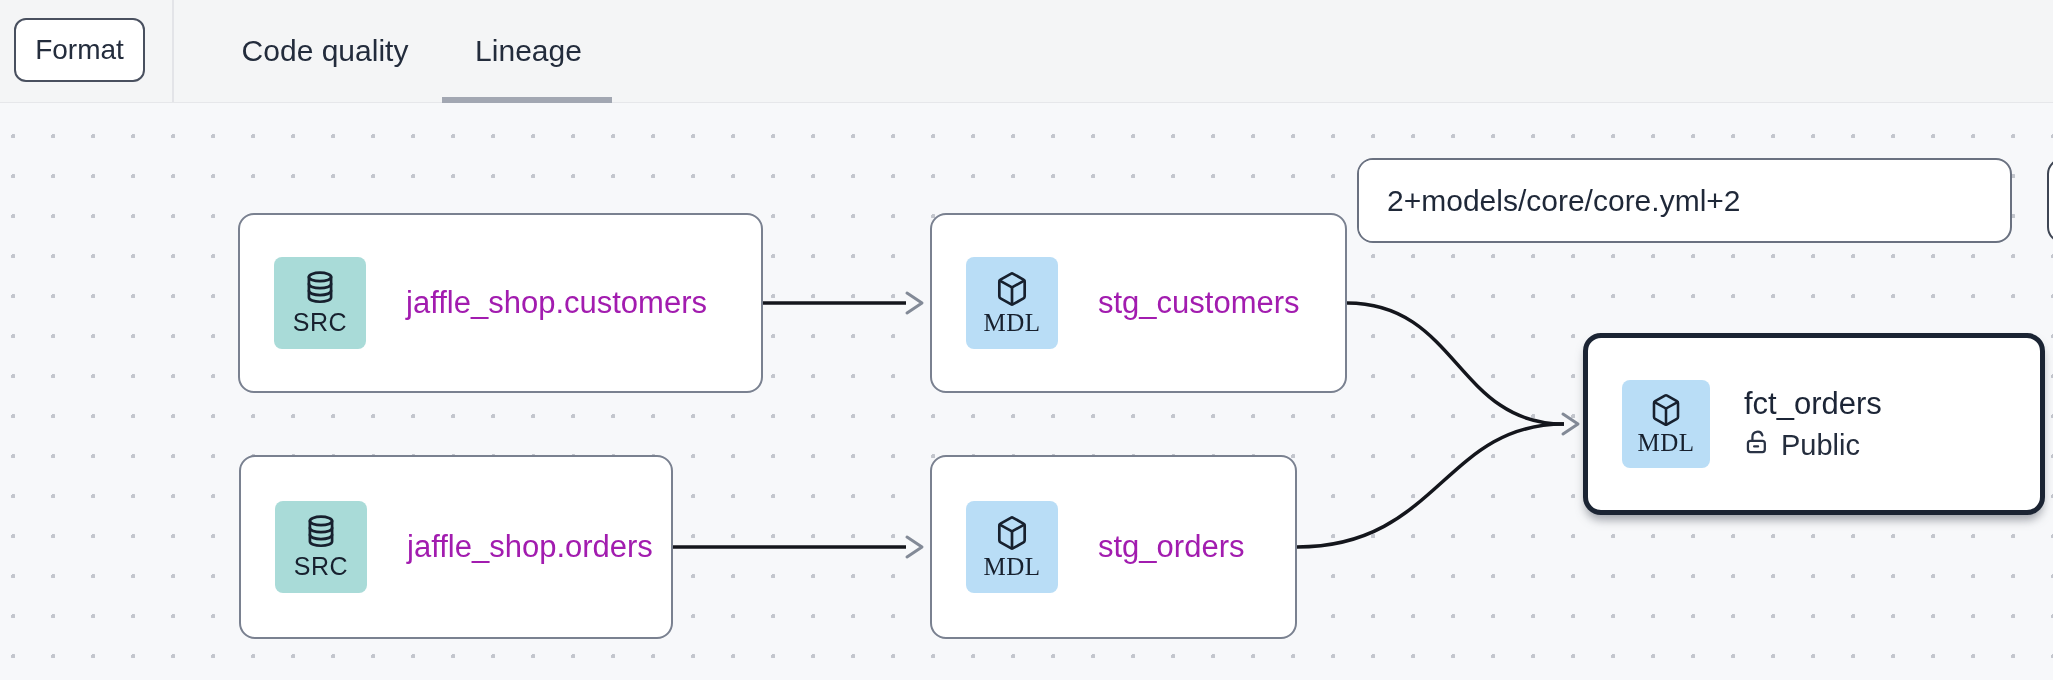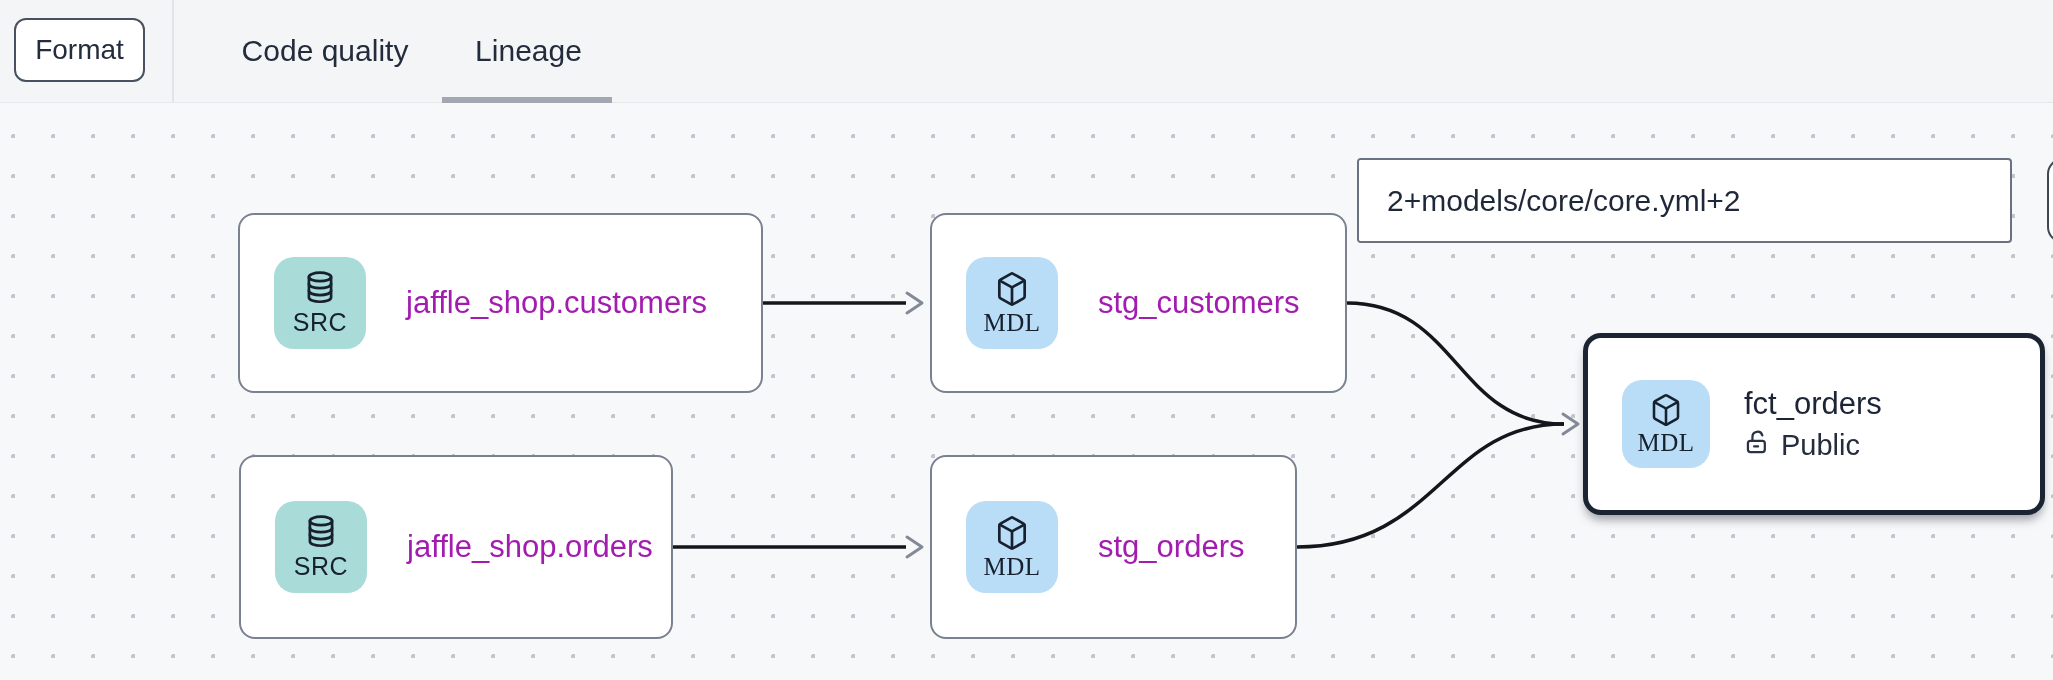--- a/index.html
+++ b/index.html
@@ -64,21 +64,21 @@
     display: flex; align-items: center;
     padding-left: 34px;
     cursor: pointer;
   }
   .node.selected {
     border: 5px solid #1b2433;
     border-radius: 18px;
     box-shadow: 0 7px 10px -2px rgba(90, 95, 106, 0.55);
   }
   .badge {
-    width: 92px; height: 92px; border-radius: 20px;
+    width: 92px; height: 92px; border-radius: 8px;
     display: flex; flex-direction: column; align-items: center; justify-content: center;
     flex: none;
     color: #17202e;
   }
   .badge.src { background: #a9dbd8; }
   .badge.mdl { background: #b9ddf6; font-family: Liberation Serif, serif; }
   .badge .badge-label {
     font-size: 25px; font-weight: 500; letter-spacing: 0.5px; margin-top: 1px;
   }
   .badge svg { stroke: #17202e; fill: none; stroke-width: 1.7; stroke-linecap: round; stroke-linejoin: round; }
@@ -86,21 +86,21 @@
     margin-left: 40px; font-size: 31px; color: #a21caf; white-space: nowrap;
   }
   .node-text-col { margin-left: 34px; display: flex; flex-direction: column; gap: 7px; }
   .node-title { font-size: 31px; color: #1c2536; white-space: nowrap; }
   .node-access { display: flex; align-items: flex-start; gap: 10px; font-size: 29px; color: #242d3d; }
   .node-access svg { stroke: #2a3345; fill: none; stroke-width: 2; stroke-linecap: round; stroke-linejoin: round; }
 
   
   .filter-group {
     position: absolute; left: 1357px; top: 55px; width: 655px; height: 85px;
-    border: 2px solid #6a7180; border-radius: 4px;
+    border: 2px solid #6a7180; border-radius: 16px;
     display: flex; overflow: hidden; background: #ffffff;
   }
   .filter-input {
     width: 424px; height: 100%; border: none; outline: none;
     padding: 0 20px 0 28px;
     font-family: "Liberation Sans", sans-serif;
     font-size: 30px; color: #1f2838; background: #ffffff;
   }
   .update-btn {
     width: 229px; height: 100%;

